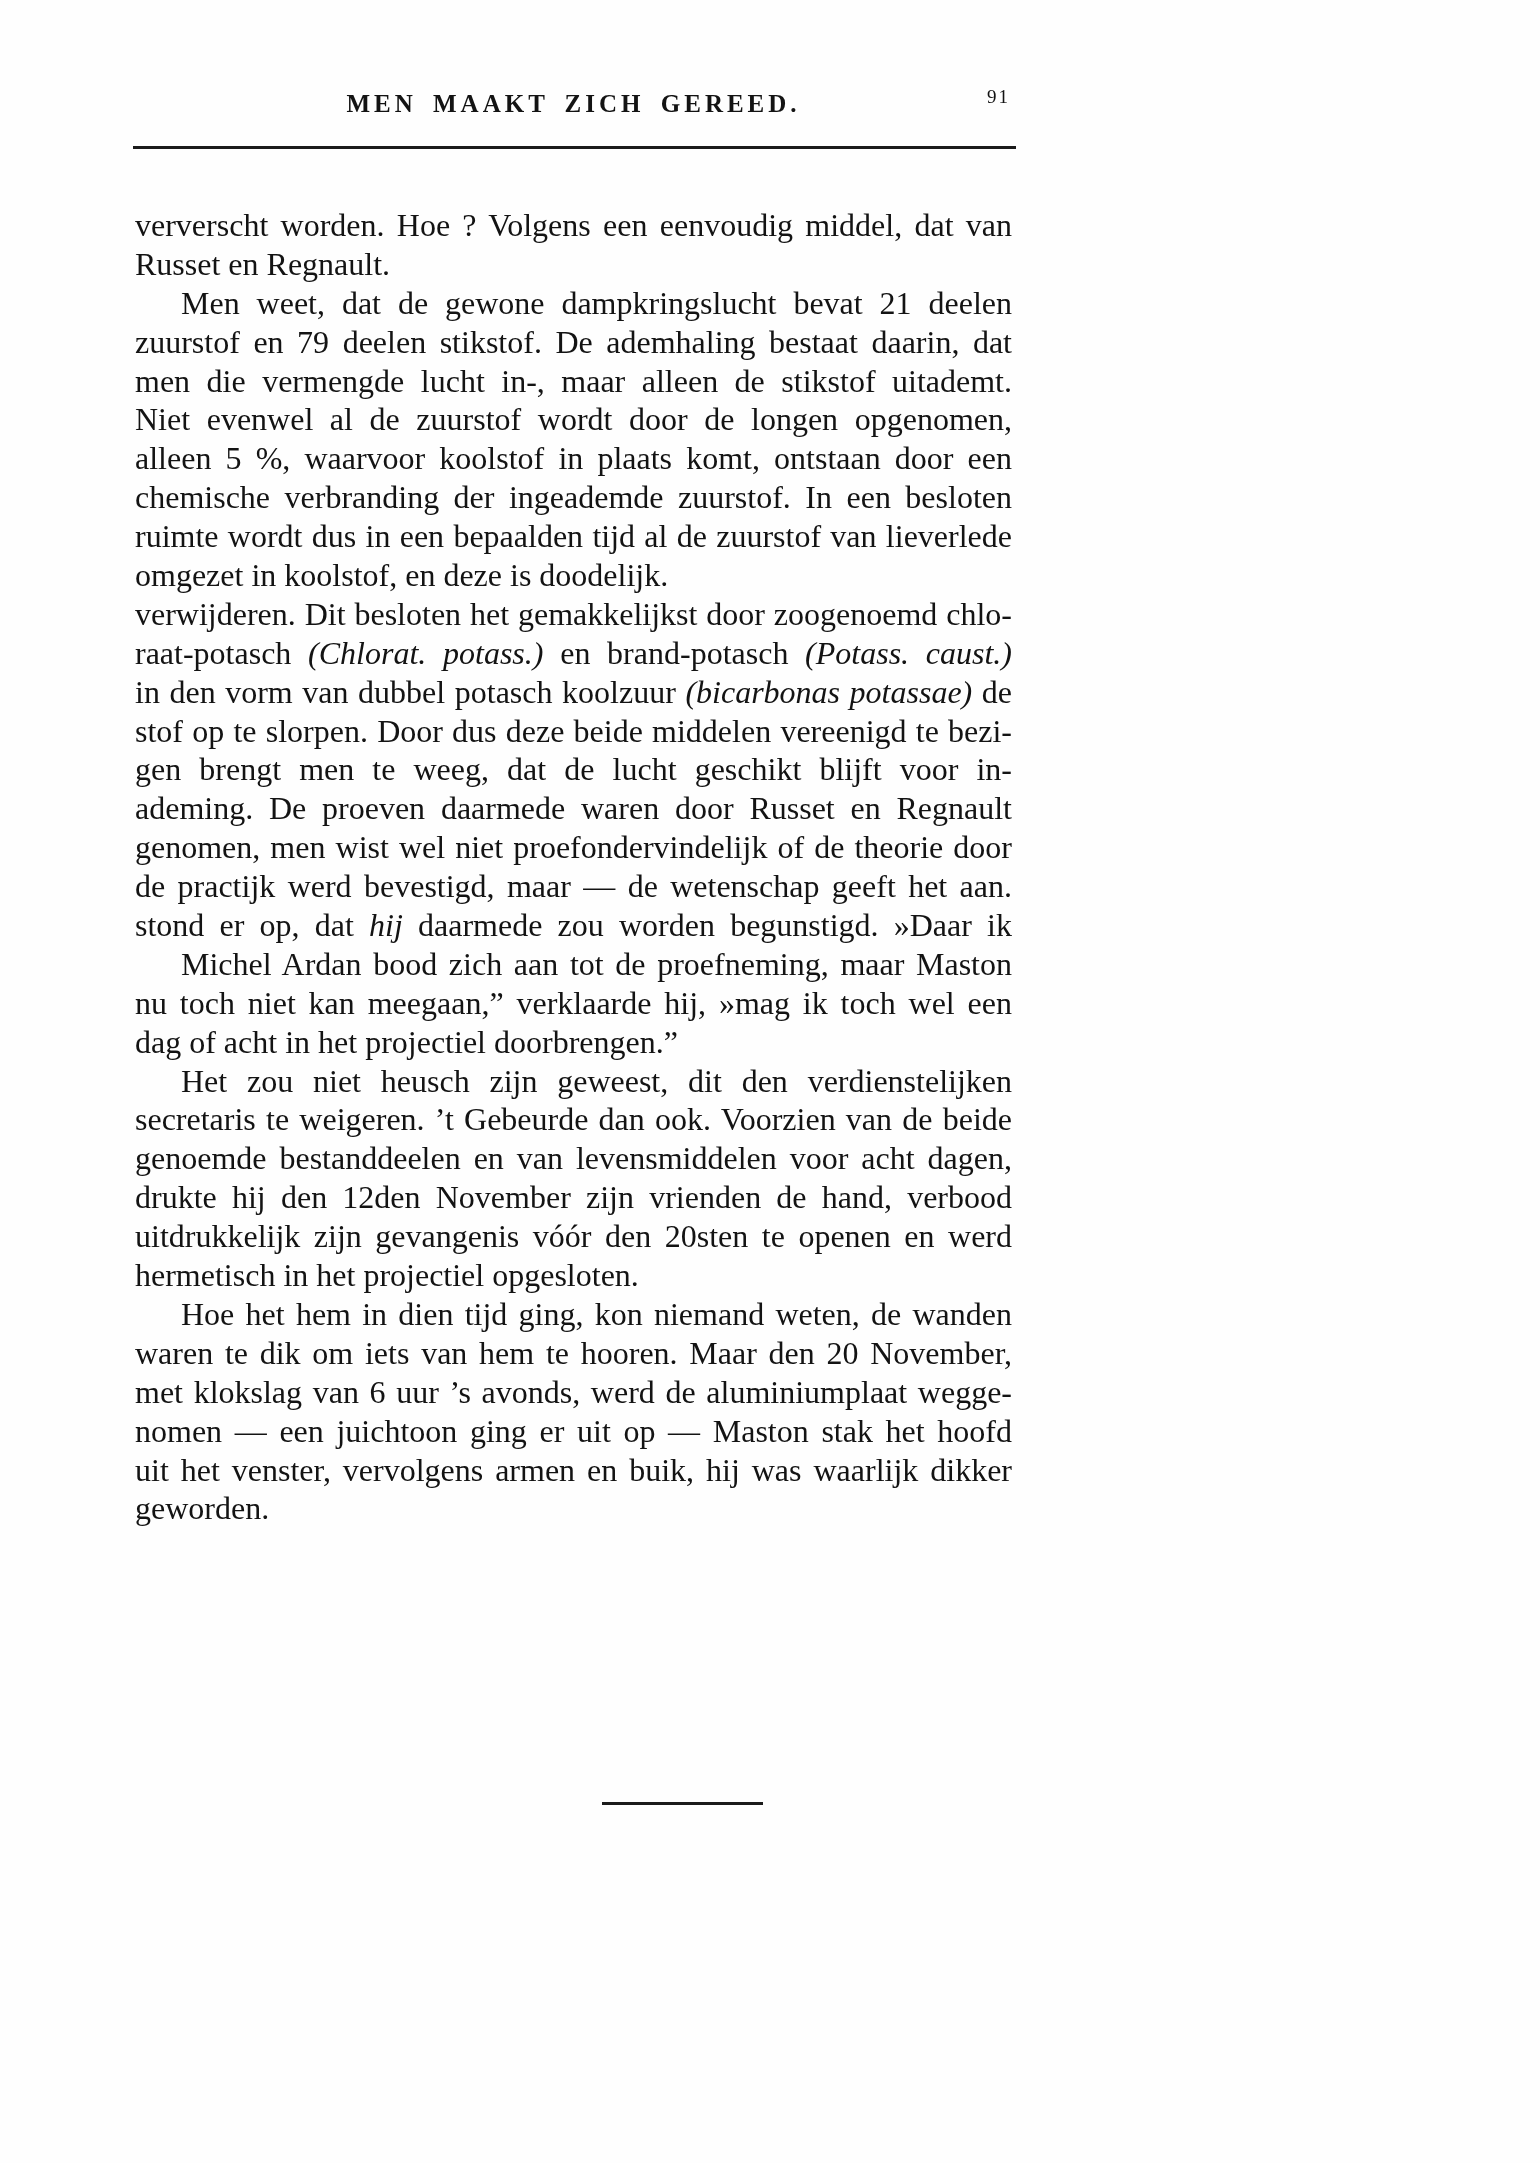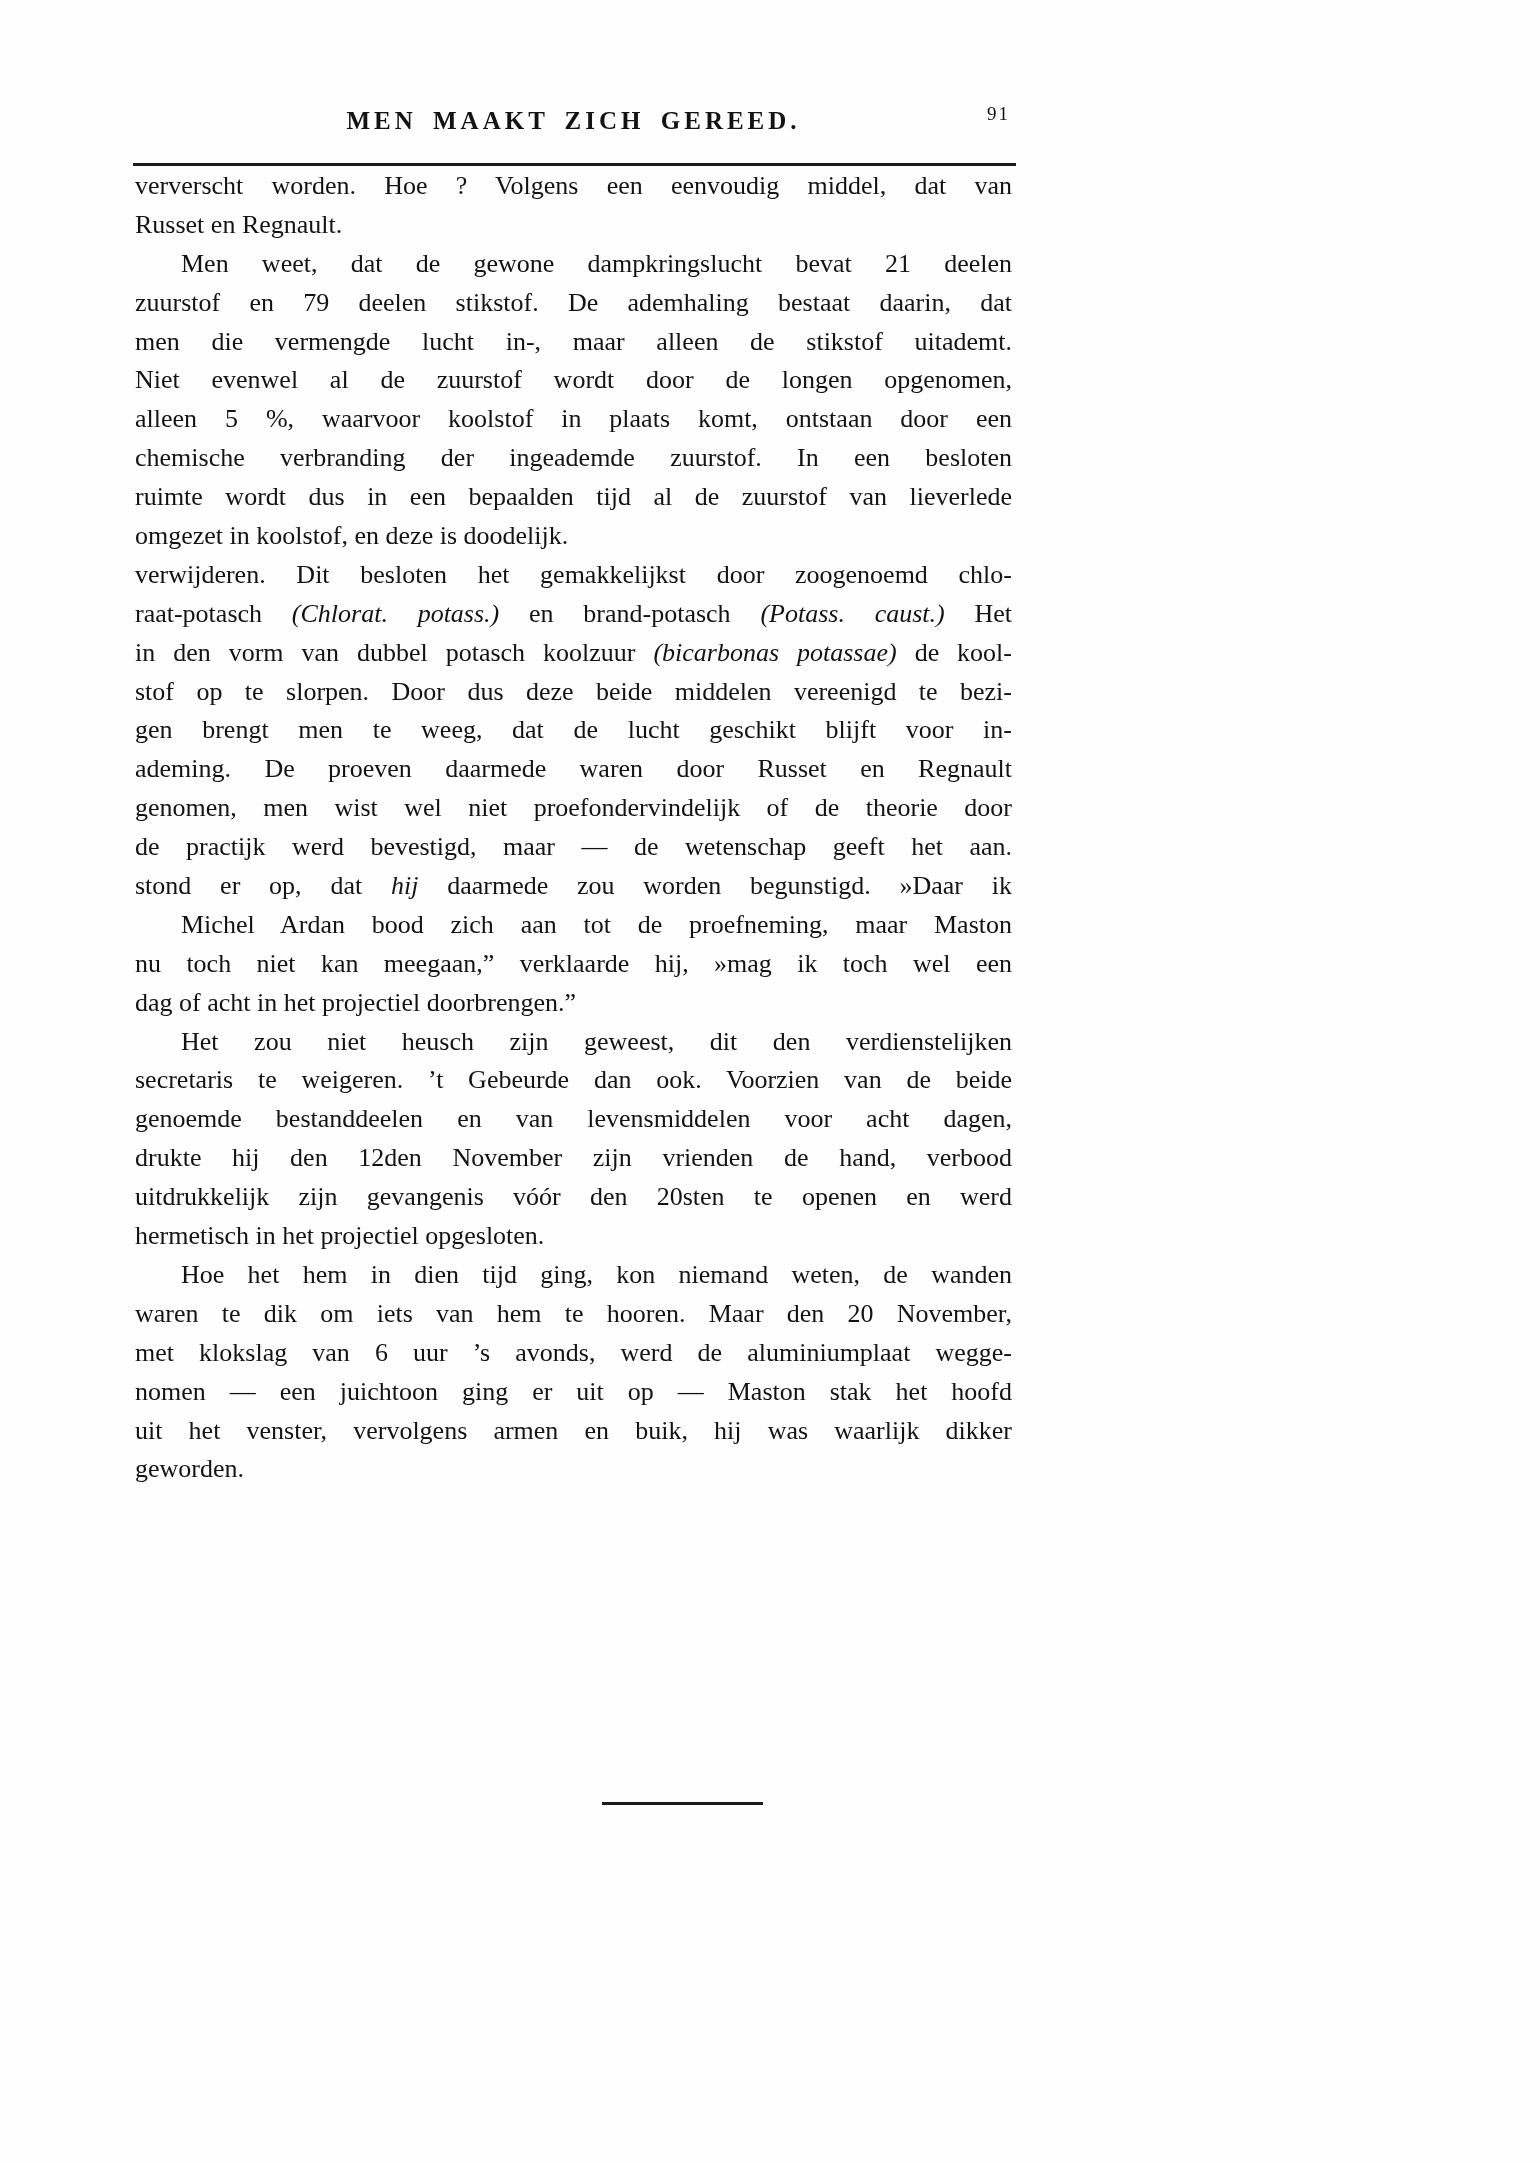--- a/index.html
+++ b/index.html
@@ -8,21 +8,21 @@
     width: 1540px;
     height: 2163px;
     background: #fefefe;
     font-family: "Liberation Serif", "DejaVu Serif", serif;
     color: #131313;
     overflow: hidden;
   }
   .content {
     position: absolute;
     left: 135px;
-    top: 89px;
+    top: 72px;
     width: 877px;
   }
   .header {
     position: relative;
     height: 78px;
   }
   .header-title {
     text-align: center;
     font-size: 25px;
     letter-spacing: 4px;
@@ -39,21 +39,22 @@
   }
   .header-rule {
     position: absolute;
     left: -2px;
     right: -4px;
     top: 74px;
     height: 3px;
     background: #1b1b1b;
   }
   .body-text {
-    font-size: 26px;
+    margin-top: 56px;
+    font-size: 32px;
   }
   .line {
     height: 38.9px;
     line-height: 38.9px;
     overflow: hidden;
     white-space: normal;
   }
   .line.just { text-align: justify; }
   .line.just::after {
     content: "";

